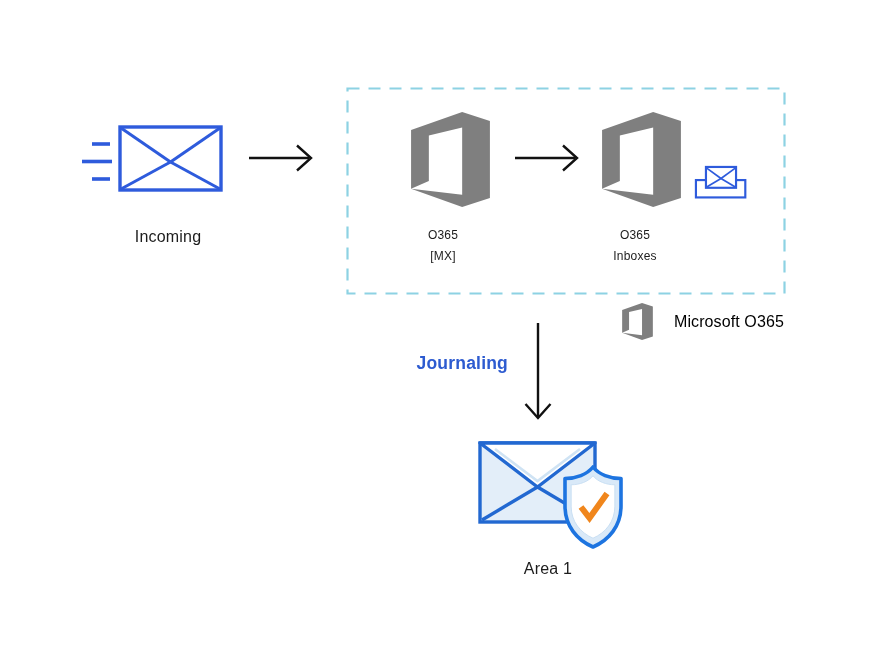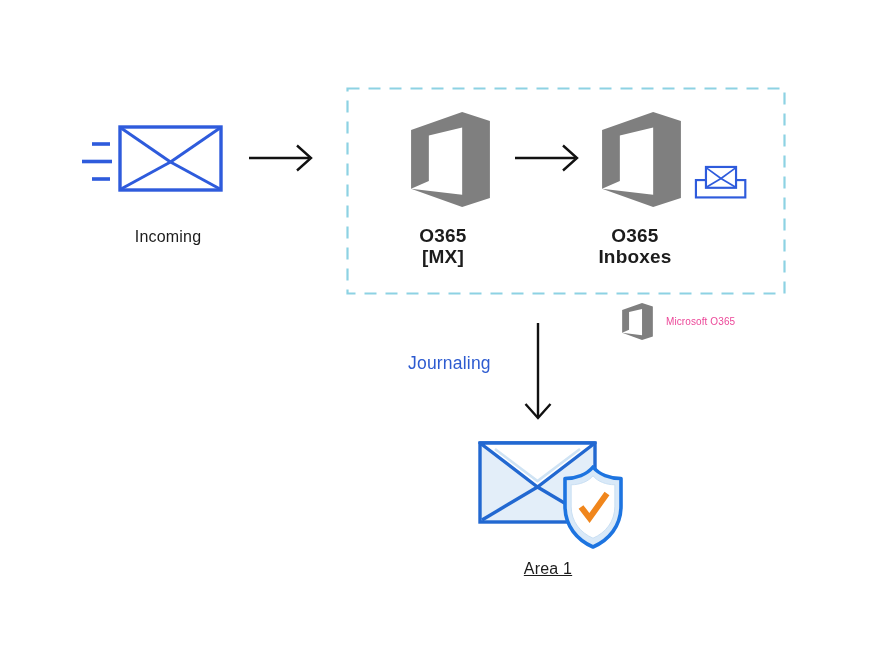--- a/index.html
+++ b/index.html
@@ -18,45 +18,46 @@
   }
   .abs { position: absolute; }
   .node-label {
     position: absolute;
     text-align: center;
     color: #1c1c1c;
     font-size: 16px;
     line-height: 22px;
     letter-spacing: 0.2px;
   }
-  .node-label.small { font-size: 19px; line-height: 21px; font-weight: bold; }
+  .node-label.small { font-size: 12px; line-height: 21px; }
   .node-label span { display: block; }
   .journaling {
     position: absolute;
     left: 408px;
     top: 353px;
     width: 100px;
-    text-align: left;
+    text-align: right;
     color: #2d5bd0;
     font-size: 17.5px;
-    font-weight: 400;
+    font-weight: 700;
     letter-spacing: 0.2px;
   }
   .legend {
     position: absolute;
     left: 622px;
     top: 303px;
     display: flex;
     align-items: center;
     gap: 13px;
   }
   .legend-text {
-    color: #ec4899;
-    font-size: 10px;
+    color: #000000;
+    font-size: 16px;
     letter-spacing: 0.1px;
+    margin-left: 8px;
   }
   svg { display: block; }
 </style>
 </head>
 <body>
 
 <div class="canvas">
 
   <svg class="abs" style="left:80px; top:138px;" width="36" height="46" viewBox="0 0 36 46">
     <line x1="12" y1="6" x2="30" y2="6" stroke="#2e5bdc" stroke-width="3.6"></line>
@@ -141,17 +142,17 @@
       <line x1="4" y1="80" x2="59.5" y2="47" stroke="#2268d1" stroke-width="3.4"></line>
       <line x1="115" y1="80" x2="59.5" y2="47" stroke="#2268d1" stroke-width="3.4"></line>
     </g>
     <g transform="translate(84,25)">
       <path d="M31,2 C37,9.5 48,13.5 59,13.5 L59,41 C59,61 47,75 31,82 C15,75 3,61 3,41 L3,13.5 C14,13.5 25,9.5 31,2 Z" fill="#d9e9f8" stroke="#1d74e0" stroke-width="3.6" stroke-linejoin="round"></path>
       <path d="M31,2 C37,9.5 48,13.5 59,13.5 L59,41 C59,61 47,75 31,82 C15,75 3,61 3,41 L3,13.5 C14,13.5 25,9.5 31,2 Z" transform="translate(31,42) scale(0.78) translate(-31,-42)" fill="#ffffff" stroke="#c7def2" stroke-width="1.2"></path>
       <polyline points="19,42 27.5,53 45,28.5" fill="none" stroke="#f0861c" stroke-width="6"></polyline>
     </g>
   </svg>
 
-  <div class="node-label" style="left:467px; top:558px; width:162px;text-decoration:underline;">
+  <div class="node-label" style="left:467px; top:558px; width:162px;">
     <span>Area 1</span>
   </div>
 
 </div>
 
 </body></html>

